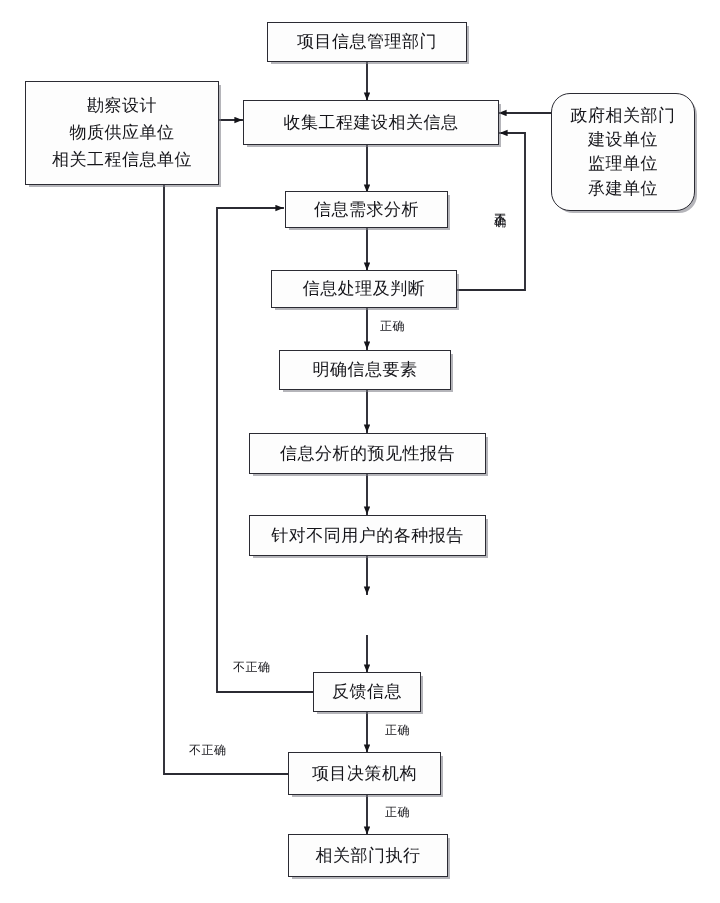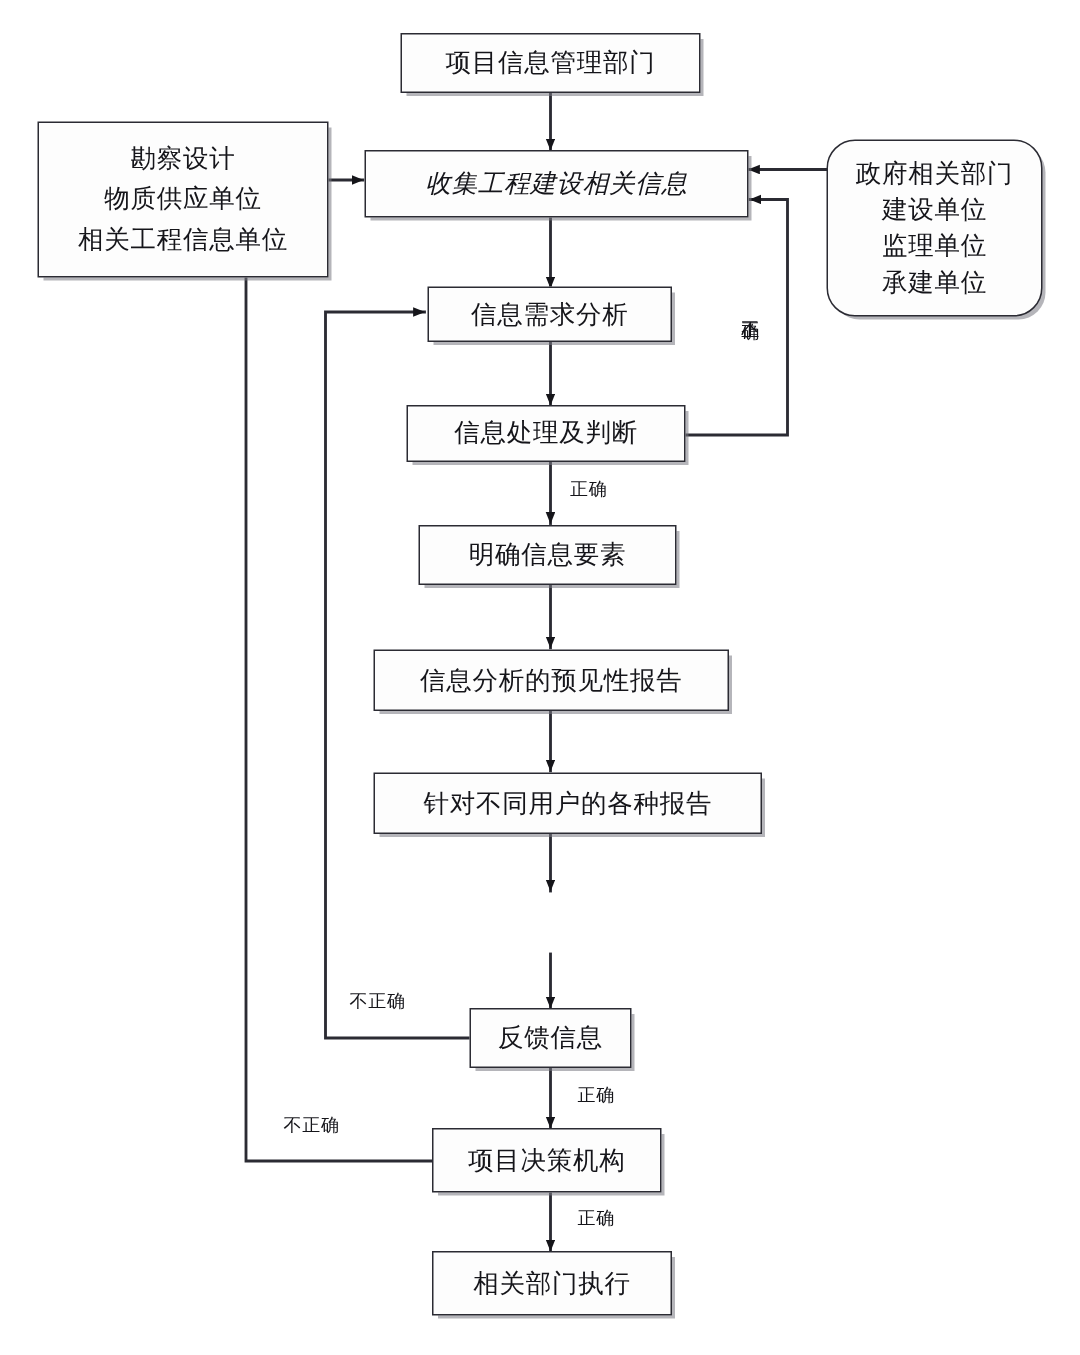--- a/index.html
+++ b/index.html
@@ -120,41 +120,41 @@
     <span class="line">项目信息管理部门</span>
   </div>
 
   <div class="node multi" style="left:551px; top:93px; width:144px; height:118px; font-size:17px;border-radius:19px;">
     <span class="line">政府相关部门</span>
     <span class="line">建设单位</span>
     <span class="line">监理单位</span>
     <span class="line">承建单位</span>
   </div>
 
-  <div class="node" style="left:243px; top:100px; width:256px; height:45px;font-style:italic;">
+  <div class="node" style="left:243px; top:100px; width:256px; height:45px;">
     <span class="line">收集工程建设相关信息</span>
   </div>
 
   <div class="node" style="left:285px; top:191px; width:163px; height:37px;">
     <span class="line">信息需求分析</span>
   </div>
 
   <div class="node" style="left:271px; top:270px; width:186px; height:38px;">
     <span class="line">信息处理及判断</span>
   </div>
 
   <div class="node" style="left:279px; top:350px; width:172px; height:40px;">
     <span class="line">明确信息要素</span>
   </div>
 
   <div class="node" style="left:249px; top:433px; width:237px; height:41px;">
     <span class="line">信息分析的预见性报告</span>
   </div>
 
-  <div class="node" style="left:249px; top:515px; width:259px; height:41px;">
+  <div class="node" style="left:249px; top:515px; width:237px; height:41px;">
     <span class="line">针对不同用户的各种报告</span>
   </div>
 
 
   <div class="node" style="left:313px; top:672px; width:108px; height:40px;">
     <span class="line">反馈信息</span>
   </div>
 
   <div class="node" style="left:288px; top:752px; width:153px; height:43px;">
     <span class="line">项目决策机构</span>

